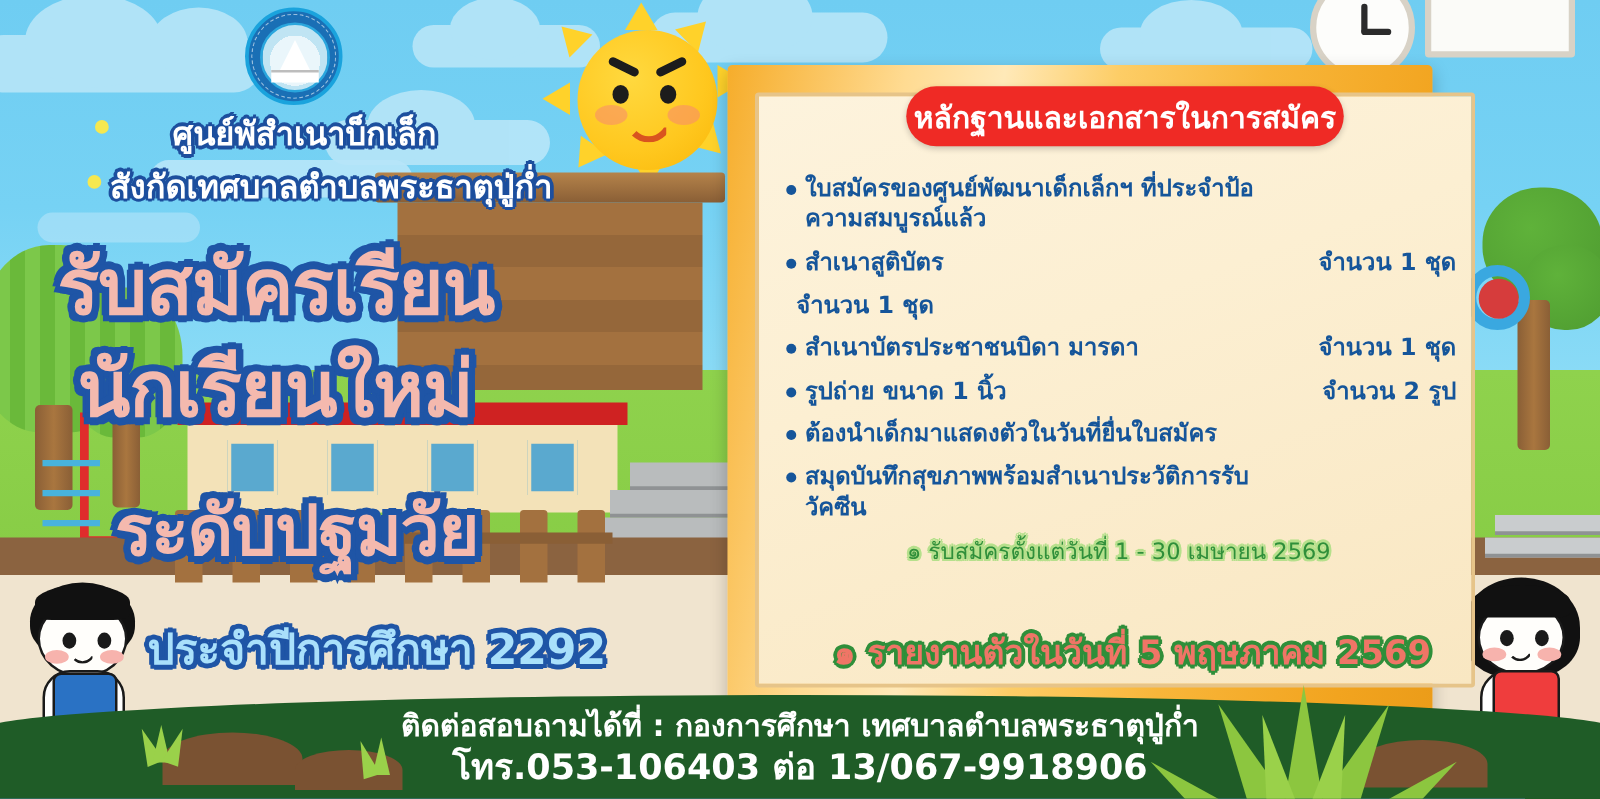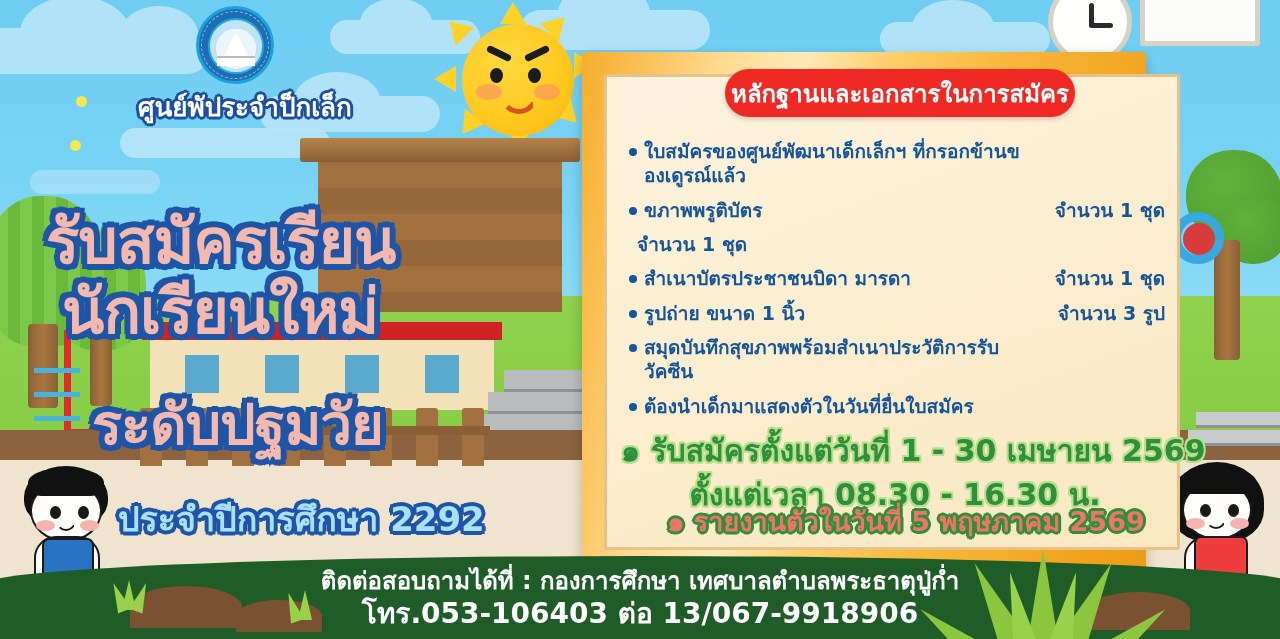--- a/index.html
+++ b/index.html
@@ -357,21 +357,21 @@
     color: #f4b9ae;
     letter-spacing: -1px;
     text-shadow:
       -4px -4px 0 #1f55a6, 4px -4px 0 #1f55a6,
       -4px  4px 0 #1f55a6, 4px  4px 0 #1f55a6,
        0   -6px 0 #1f55a6, 0    6px 0 #1f55a6,
       -6px  0   0 #1f55a6, 6px  0   0 #1f55a6,
       -5px -5px 0 #1f55a6, 5px -5px 0 #1f55a6,
       -5px  5px 0 #1f55a6, 5px  5px 0 #1f55a6;
   }
-  .big-title.t1 { left: 46px;  top: 192px; font-size: 62px; }
+  .big-title.t1 { left: 46px;  top: 180px; font-size: 62px; }
   .big-title.t2 { left: 62px;  top: 262px; font-size: 62px; }
   .big-title.t3 { left: 92px;  top: 380px; font-size: 56px; color: #f4b9ae; }
 
   .year-line {
     position: absolute; left: 118px; top: 492px;
     font-size: 34px; font-weight: 700; white-space: nowrap;
     color: #a9e0fb;
     text-shadow:
       -3px -3px 0 #1f55a6, 3px -3px 0 #1f55a6,
       -3px  3px 0 #1f55a6, 3px  3px 0 #1f55a6,
@@ -447,22 +447,22 @@
     font-size: 19px;
     padding-left: 8px;
   }
 
   .date-block {
     position: absolute; left: 14px; top: 352px;
     width: 548px;
     text-align: center;
   }
   .date-line {
-    font-size: 30px;
-    font-weight: 700;
+    font-size: 18px;
+    font-weight: 400;
     white-space: nowrap;
     line-height: 1.45;
     color: #2f8f3a;
     text-shadow:
       -1.6px -1.6px 0 #b6e08c, 1.6px -1.6px 0 #b6e08c,
       -1.6px  1.6px 0 #b6e08c, 1.6px  1.6px 0 #b6e08c,
        0   -2px 0 #b6e08c, 0    2px 0 #b6e08c,
       -2px  0   0 #b6e08c, 2px  0   0 #b6e08c;
   }
   .report-line {
@@ -669,22 +669,23 @@
 
   <div class="logo-seal">
     <div class="seal-ring-text"></div>
     <div class="seal-inner">
       <div class="stupa"></div>
       <div class="stupa-base"></div>
     </div>
   </div>
 
   <div class="head-dot" style="left:76px; top:96px;"></div>
-  <div class="head-line l1">ศูนย์พัประจำป็กเล็ก</div>
+  <div class="head-line l1">ศูนย์พัสำเนาบ็กเล็ก</div>
   <div class="head-dot" style="left:70px; top:140px;"></div>
+  <div class="head-line l2">สังกัดเทศบาลตำบลพระธาตุปู่ก่ำ</div>
 
   <div class="big-title t1">รับสมัครเรียน</div>
   <div class="big-title t3">ระดับปฐมวัย</div>
   <div class="big-title t2">นักเรียนใหม่</div>
   <div class="year-line">ประจำปีการศึกษา 2292</div>
 
   <div class="kid" style="left:8px; top:466px; width:116px; height:130px;">
     <div class="kid-hair" style="left:16px; top:0; width:84px; height:62px;"></div>
     <div class="kid-face" style="left:22px; top:14px; width:72px; height:62px;"></div>
     <div class="kid-hair" style="left:20px; top:2px; width:76px; height:28px; border-radius:50% 50% 18% 18%;"></div>
@@ -719,29 +720,29 @@
   <div class="panel">
     <div class="panel-inner">
 
       <div class="panel-title">หลักฐานและเอกสารในการสมัคร</div>
 
       <div class="doc-list">
 
         <div class="doc-row">
           <span class="doc-label">
             <span class="doc-bullet"></span>
-            <span>ใบสมัครของศูนย์พัฒนาเด็กเล็กฯ ที่กรอกข้านของเดูรณ์แล้ว</span>
+            <span>ใบสมัครของศูนย์พัฒนาเด็กเล็กฯ ที่ประจำป้อความสมบูรณ์แล้ว</span>
           </span>
           <span class="doc-qty"></span>
         </div>
 
         <div class="doc-row">
           <span class="doc-label">
             <span class="doc-bullet"></span>
-            <span>ขภาพพรูติบัตร</span>
+            <span>สำเนาสูติบัตร</span>
           </span>
           <span class="doc-qty">จำนวน 1 ชุด</span>
         </div>
 
         <div class="doc-row">
           <span class="doc-qty">จำนวน 1 ชุด</span>
         </div>
 
         <div class="doc-row">
           <span class="doc-label">
@@ -749,44 +750,43 @@
             <span>สำเนาบัตรประชาชนบิดา มารดา</span>
           </span>
           <span class="doc-qty">จำนวน 1 ชุด</span>
         </div>
 
         <div class="doc-row">
           <span class="doc-label">
             <span class="doc-bullet"></span>
             <span>รูปถ่าย ขนาด 1 นิ้ว</span>
           </span>
-          <span class="doc-qty">จำนวน 3 รูป</span>
+          <span class="doc-qty">จำนวน 2 รูป</span>
+        </div>
+
+        <div class="doc-row">
+          <span class="doc-label">
+            <span class="doc-bullet"></span>
+            <span>ต้องนำเด็กมาแสดงตัวในวันที่ยื่นใบสมัคร</span>
+          </span>
+          <span class="doc-qty"></span>
         </div>
 
         <div class="doc-row">
           <span class="doc-label">
             <span class="doc-bullet"></span>
             <span>สมุดบันทึกสุขภาพพร้อมสำเนาประวัติการรับวัคซีน</span>
           </span>
           <span class="doc-qty"></span>
         </div>
 
-        <div class="doc-row">
-          <span class="doc-label">
-            <span class="doc-bullet"></span>
-            <span>ต้องนำเด็กมาแสดงตัวในวันที่ยื่นใบสมัคร</span>
-          </span>
-          <span class="doc-qty"></span>
-        </div>
-
       </div>
 
       <div class="date-block">
         <div class="date-line">๑ รับสมัครตั้งแต่วันที่ 1 - 30 เมษายน 2569</div>
-        <div class="date-line">ตั้งแต่เวลา 08.30 - 16.30 น.</div>
       </div>
 
     </div>
   </div>
 
   <div class="report-line">๑ รายงานตัวในวันที่ 5 พฤษภาคม 2569</div>
 
   <div class="footer-band"></div>
 
   <div class="mound" style="left:130px; top:586px; width:112px; height:42px;"></div>

